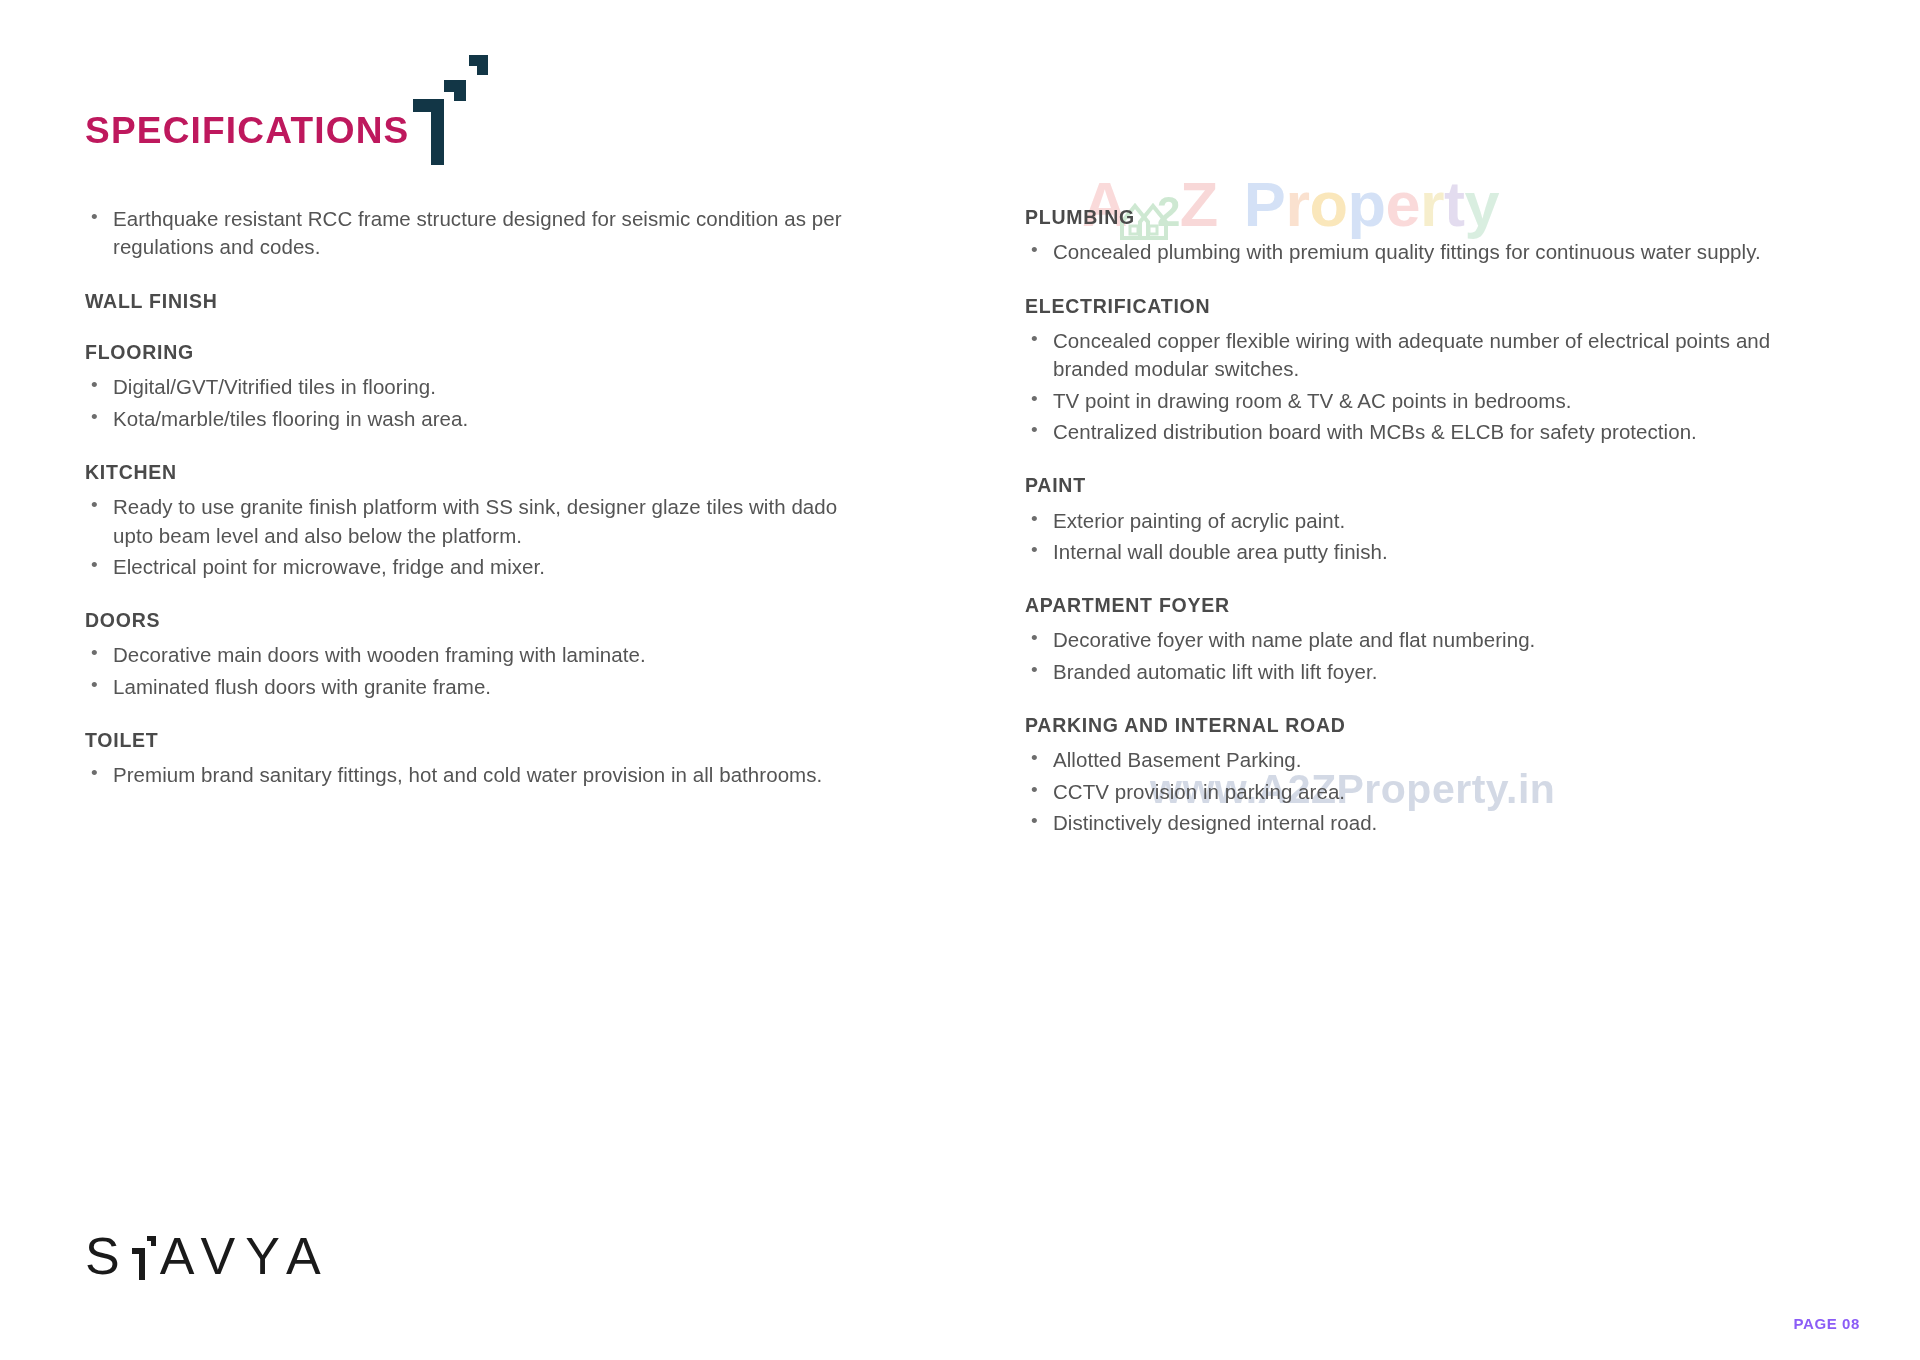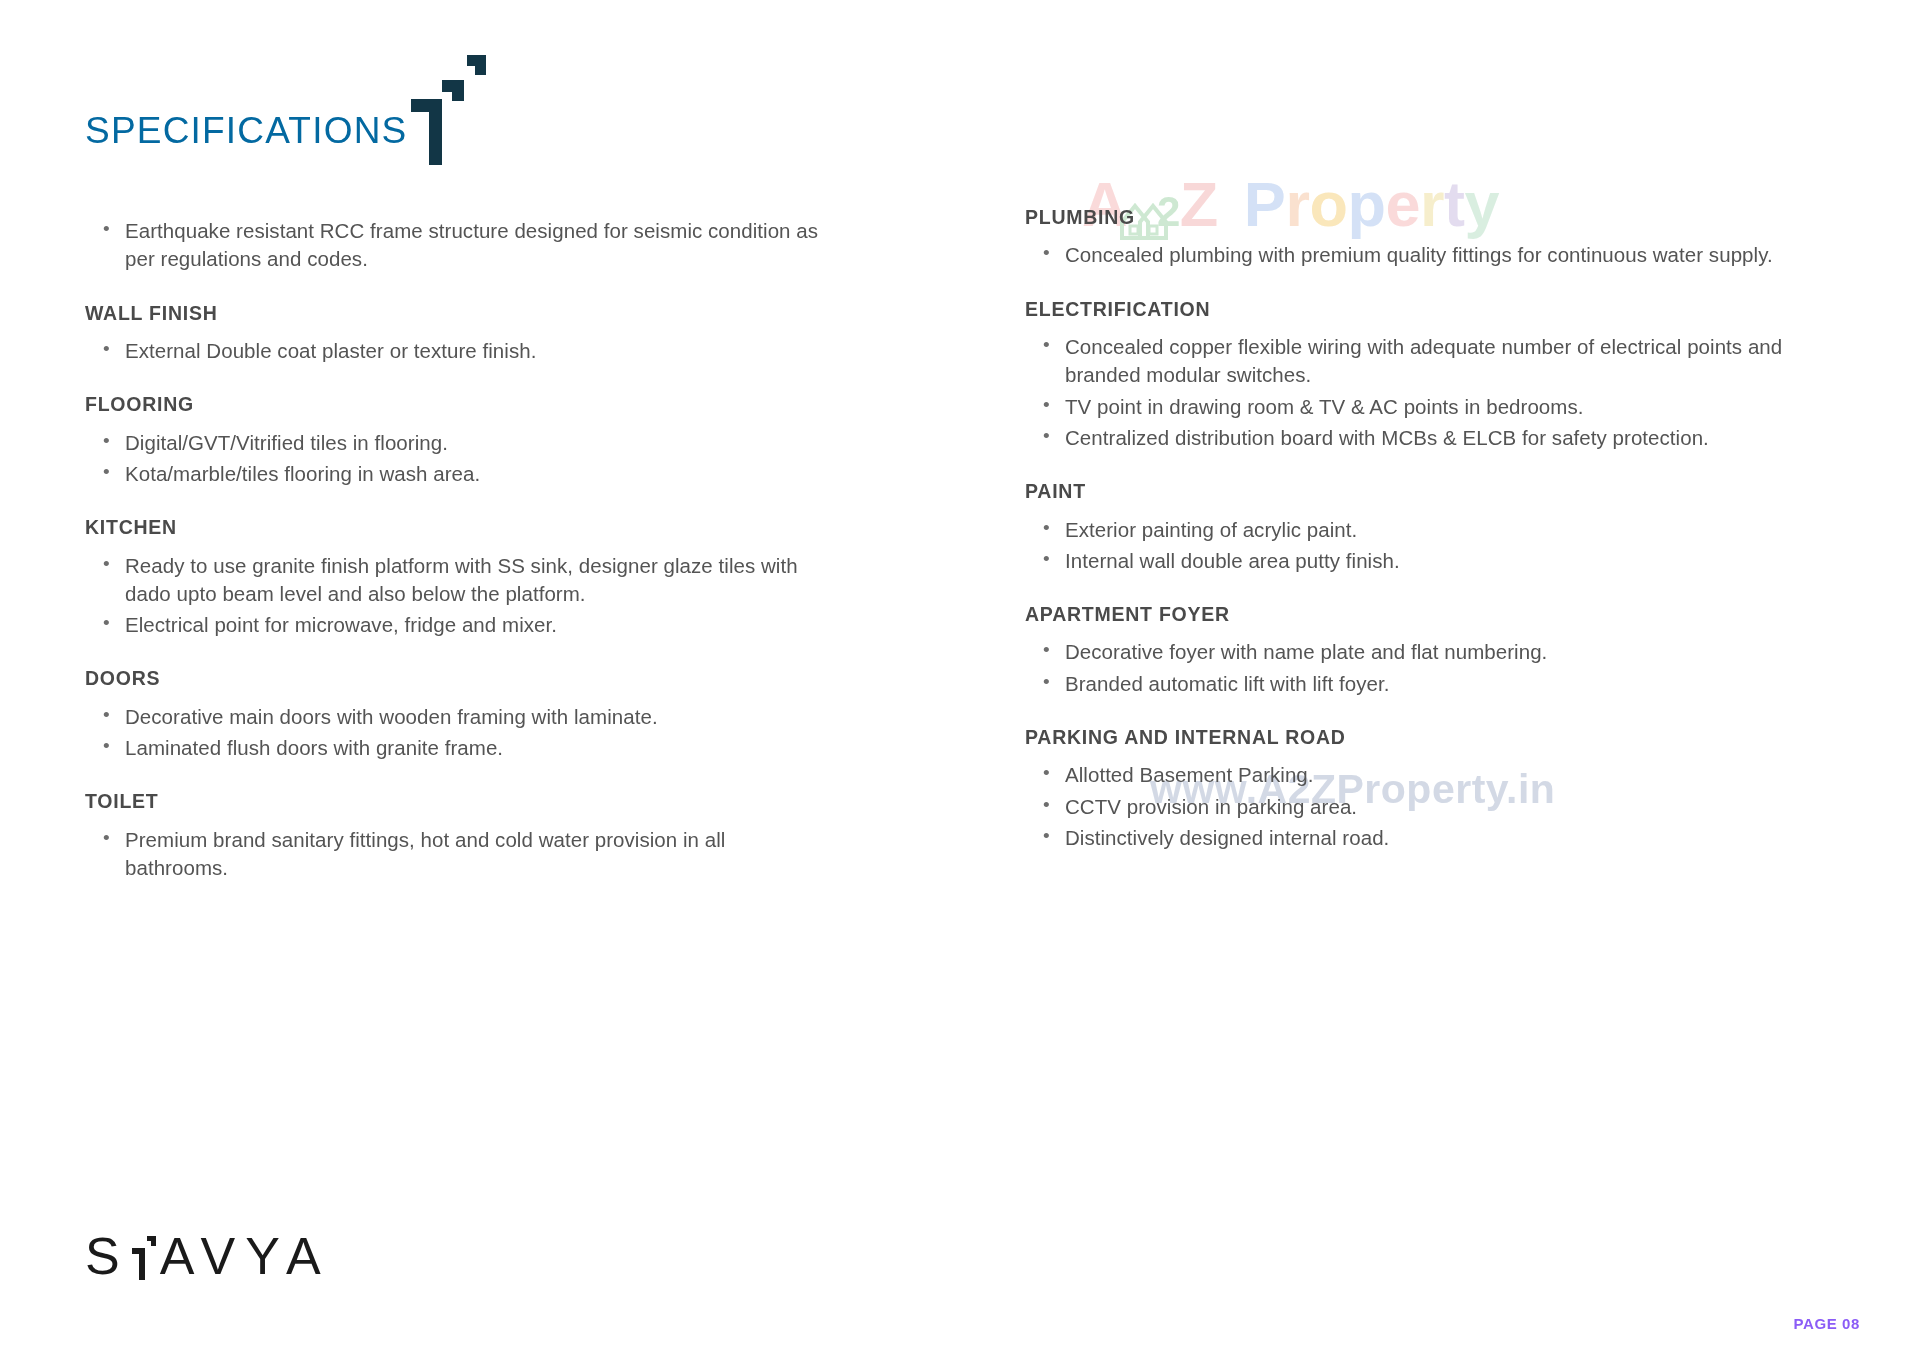--- a/index.html
+++ b/index.html
@@ -22,22 +22,22 @@
   .header{
     position:absolute;
     left:85px; top:50px;
     display:flex;
     align-items:flex-end;
     height:115px;
   }
   .page-title{
     font-size:37px;
     letter-spacing:1.2px;
-    font-weight:400;
-    color:#0369a1;
+    font-weight:700;
+    color:#be185d;
     line-height:1;
     position:relative;
     top:-16px;
   }
   .logo-mark{
     position:relative;
     width:78px;height:112px;
     margin-left:4px;
   }
   .logo-mark svg{display:block;}
@@ -61,21 +61,21 @@
   .sec-title{
     font-size:19.5px;
     font-weight:bold;
     letter-spacing:0.75px;
     color:#4a4a4a;
     margin:0 0 9px 0;
     line-height:1.25;
   }
   ul.bullets{
     list-style:none;
-    margin:12px;
+    margin:0;
     padding:0;
   }
   ul.bullets li{
     position:relative;
     padding-left:28px;
     font-size:20.5px;
     line-height:1.38;
     color:#545454;
     margin-bottom:3px;
     letter-spacing:0.05px;
@@ -212,21 +212,20 @@
 
       <div class="section">
         <ul class="bullets">
           <li>Earthquake resistant RCC frame structure designed for seismic condition as per regulations and codes.</li>
         </ul>
       </div>
 
       <div class="section">
         <div class="sec-title">WALL FINISH</div>
         <ul class="bullets">
-          <li>External  Double coat plaster or texture finish.</li>
         </ul>
       </div>
 
       <div class="section">
         <div class="sec-title">FLOORING</div>
         <ul class="bullets">
           <li>Digital/GVT/Vitrified tiles in flooring.</li>
           <li>Kota/marble/tiles flooring in wash area.</li>
         </ul>
       </div>

